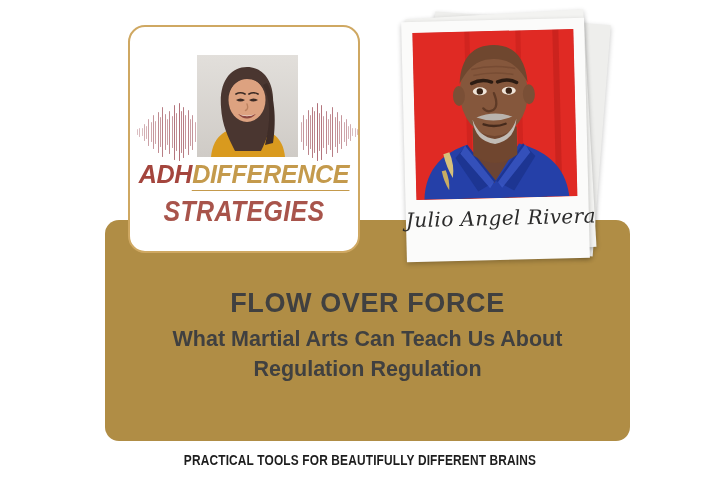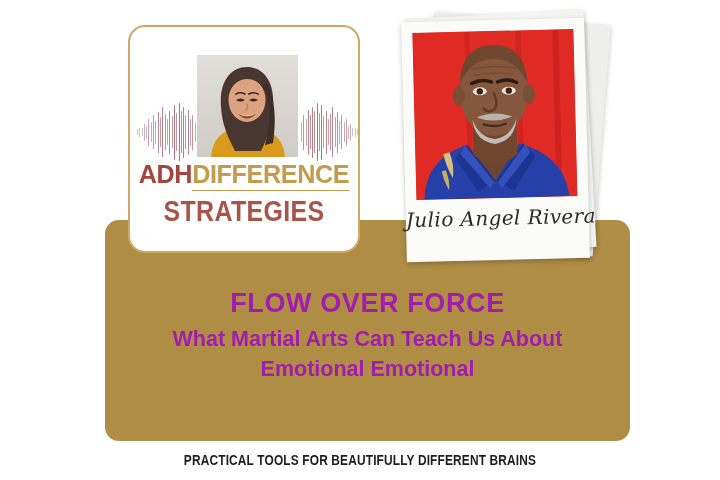--- a/index.html
+++ b/index.html
@@ -35,21 +35,21 @@
   }
 
   
   .title-block {
     position: absolute;
     left: 105px;
     top: 288px;
     width: 525px;
     z-index: 6;
     text-align: center;
-    color: #a21caf;
+    color: #404040;
   }
   .headline {
     font-size: 27px;
     font-weight: bold;
     letter-spacing: 0.6px;
     line-height: 1.15;
     margin: 0 0 6px 0;
   }
   .subline {
     font-size: 21.5px;
@@ -82,20 +82,21 @@
     left: 128px;
     top: 25px;
     width: 232px;
     height: 228px;
     background: #ffffff;
     border: 2px solid #cfa862;
     border-radius: 17px;
     box-sizing: border-box;
     z-index: 4;
     overflow: hidden;
+    font-style: italic;
   }
   .logo-photo {
     position: absolute;
     left: 67px;
     top: 28px;
     width: 101px;
     height: 102px;
     overflow: hidden;
     background: #d9d6d2;
   }
@@ -375,18 +376,18 @@
           </g>
         </svg>
       </div>
       <div class="signature">Julio Angel Rivera</div>
     </div>
   </div>
 
   <div class="title-block">
     <div class="headline">FLOW OVER FORCE</div>
     <div class="subline">What Martial Arts Can Teach Us About</div>
-    <div class="subline">Emotional Emotional</div>
+    <div class="subline">Regulation Regulation</div>
   </div>
 
   <div class="tagline">PRACTICAL TOOLS FOR BEAUTIFULLY DIFFERENT BRAINS</div>
 
 </div>
 
 </body></html>

